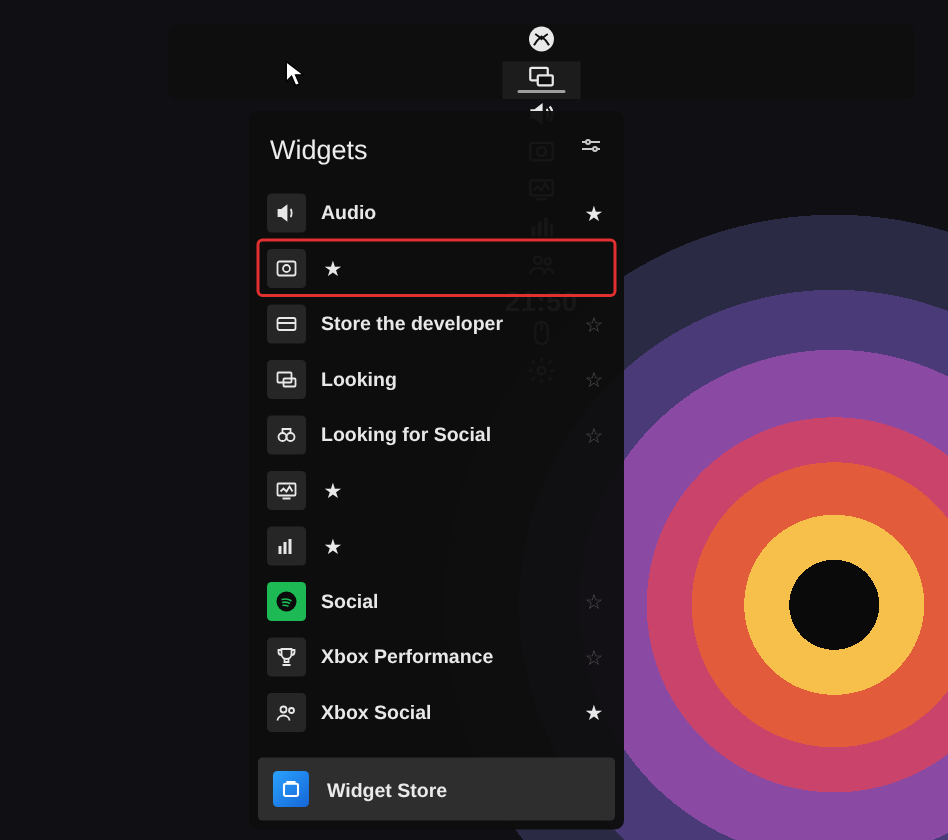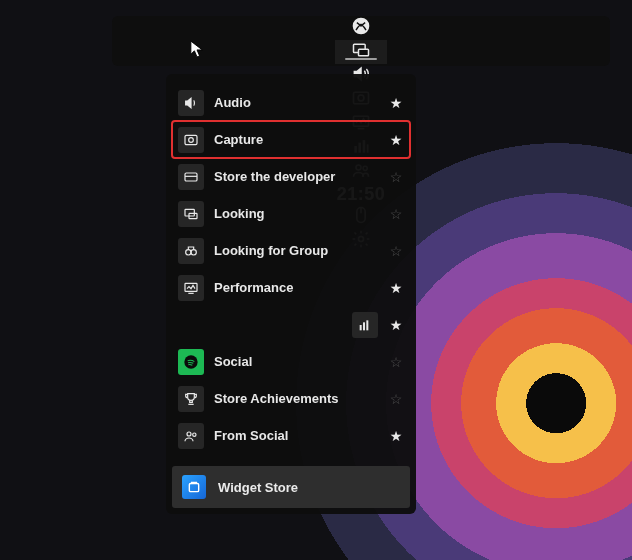--- a/index.html
+++ b/index.html
@@ -81,21 +81,20 @@
   }
   .sliders-btn { color: #c8c8c8; }
   .sliders-btn svg { width: 16px; height: 16px; }
   .list { display: flex; flex-direction: column; padding: 0 6px 6px 6px; }
   .item {
     display: flex; align-items: center;
     height: 37px;
     padding: 0 6px;
     border-radius: 3px;
     gap: 10px;
-    justify-content: flex-end;
   }
   .item.highlight {
     outline: 2px solid #e03030;
     outline-offset: -1px;
   }
   .item-icon {
     width: 26px; height: 26px;
     background: #262626;
     border-radius: 3px;
     display: flex; align-items: center; justify-content: center;
@@ -216,39 +215,51 @@
         </svg>
     </span>
   </div>
 </div>
 
 <svg class="cursor" viewBox="0 0 16 20">
     <path d="M1 1l0 15 4-4 3 7 3-1-3-7 6 0z" fill="#fff" stroke="#000" stroke-width="1"></path>
   </svg>
 
 <div class="panel">
+  <div class="panel-header">
+    <div class="panel-title">Widgets</div>
+    <div class="sliders-btn">
+      <span>
+        <svg viewBox="0 0 24 24" fill="none" stroke="currentColor" stroke-width="2">
+            <line x1="3" y1="7" x2="21" y2="7"></line>
+            <line x1="3" y1="14" x2="21" y2="14"></line>
+            <circle cx="9" cy="7" r="2" fill="#0e0e0e"></circle>
+            <circle cx="16" cy="14" r="2" fill="#0e0e0e"></circle>
+          </svg>
+      </span>
+    </div>
+  </div>
   <div class="list" id="widget-list">
       <div class="item">
         <div class="item-icon">
           <svg viewBox="0 0 24 24" fill="none" stroke="currentColor" stroke-width="1.8">
             <path d="M4 9h3l5-4v14l-5-4H4z" fill="currentColor"></path>
             <path d="M16 8c1.5 1.5 1.5 6.5 0 8"></path>
           </svg>
         </div>
         <div class="item-label">Audio</div>
         <div class="item-star">★</div>
       </div>
       <div class="item highlight">
         <div class="item-icon">
           <svg viewBox="0 0 24 24" fill="none" stroke="currentColor" stroke-width="1.8">
             <rect x="3" y="5" width="18" height="14" rx="2"></rect>
             <circle cx="12" cy="12" r="3.5"></circle>
           </svg>
         </div>
-        <div class="item-label">Capture</div>
         <div class="item-star">★</div>
       </div>
       <div class="item">
         <div class="item-icon">
           <svg viewBox="0 0 24 24" fill="none" stroke="currentColor" stroke-width="1.8">
             <rect x="3" y="6" width="18" height="12" rx="2"></rect>
             <line x1="3" y1="11" x2="21" y2="11"></line>
           </svg>
         </div>
         <div class="item-label">Store the developer</div>
@@ -265,32 +276,31 @@
         <div class="item-star dim">☆</div>
       </div>
       <div class="item">
         <div class="item-icon">
           <svg viewBox="0 0 24 24" fill="none" stroke="currentColor" stroke-width="1.8">
             <circle cx="8" cy="14" r="4"></circle>
             <circle cx="16" cy="14" r="4"></circle>
             <path d="M8 10V6h8v4"></path>
           </svg>
         </div>
-        <div class="item-label">Looking for Group</div>
+        <div class="item-label">Looking for Social</div>
         <div class="item-star dim">☆</div>
       </div>
       <div class="item">
         <div class="item-icon">
           <svg viewBox="0 0 24 24" fill="none" stroke="currentColor" stroke-width="1.8">
             <rect x="3" y="5" width="18" height="12" rx="1"></rect>
             <path d="M6 13l3-3 3 3 3-5 3 5"></path>
             <path d="M8 20h8"></path>
           </svg>
         </div>
-        <div class="item-label">Performance</div>
         <div class="item-star">★</div>
       </div>
       <div class="item">
         <div class="item-icon">
           <svg viewBox="0 0 24 24" fill="currentColor">
             <rect x="4" y="12" width="3" height="8"></rect>
             <rect x="9" y="8" width="3" height="12"></rect>
             <rect x="14" y="5" width="3" height="15"></rect>
           </svg>
         </div>
@@ -308,32 +318,32 @@
       </div>
       <div class="item">
         <div class="item-icon">
           <svg viewBox="0 0 24 24" fill="none" stroke="currentColor" stroke-width="1.8">
             <path d="M7 4h10v5a5 5 0 01-10 0V4z"></path>
             <path d="M7 5H4v2a3 3 0 003 3M17 5h3v2a3 3 0 01-3 3"></path>
             <path d="M10 14v3h4v-3"></path>
             <path d="M8 20h8"></path>
           </svg>
         </div>
-        <div class="item-label">Store Achievements</div>
+        <div class="item-label">Xbox Performance</div>
         <div class="item-star dim">☆</div>
       </div>
       <div class="item">
         <div class="item-icon">
           <svg viewBox="0 0 24 24" fill="none" stroke="currentColor" stroke-width="1.8">
             <circle cx="9" cy="9" r="3"></circle>
             <circle cx="17" cy="10" r="2.5"></circle>
             <path d="M3 20c0-3 3-5 6-5s6 2 6 5"></path>
           </svg>
         </div>
-        <div class="item-label">From Social</div>
+        <div class="item-label">Xbox Social</div>
         <div class="item-star">★</div>
       </div>
     </div>
   <div class="store">
     <div class="store-icon">
       <svg viewBox="0 0 24 24" fill="none" stroke="currentColor" stroke-width="2.4">
           <rect x="4" y="6" width="16" height="14" rx="2"></rect>
           <path d="M8 6V4h8v2"></path>
         </svg>
     </div>

